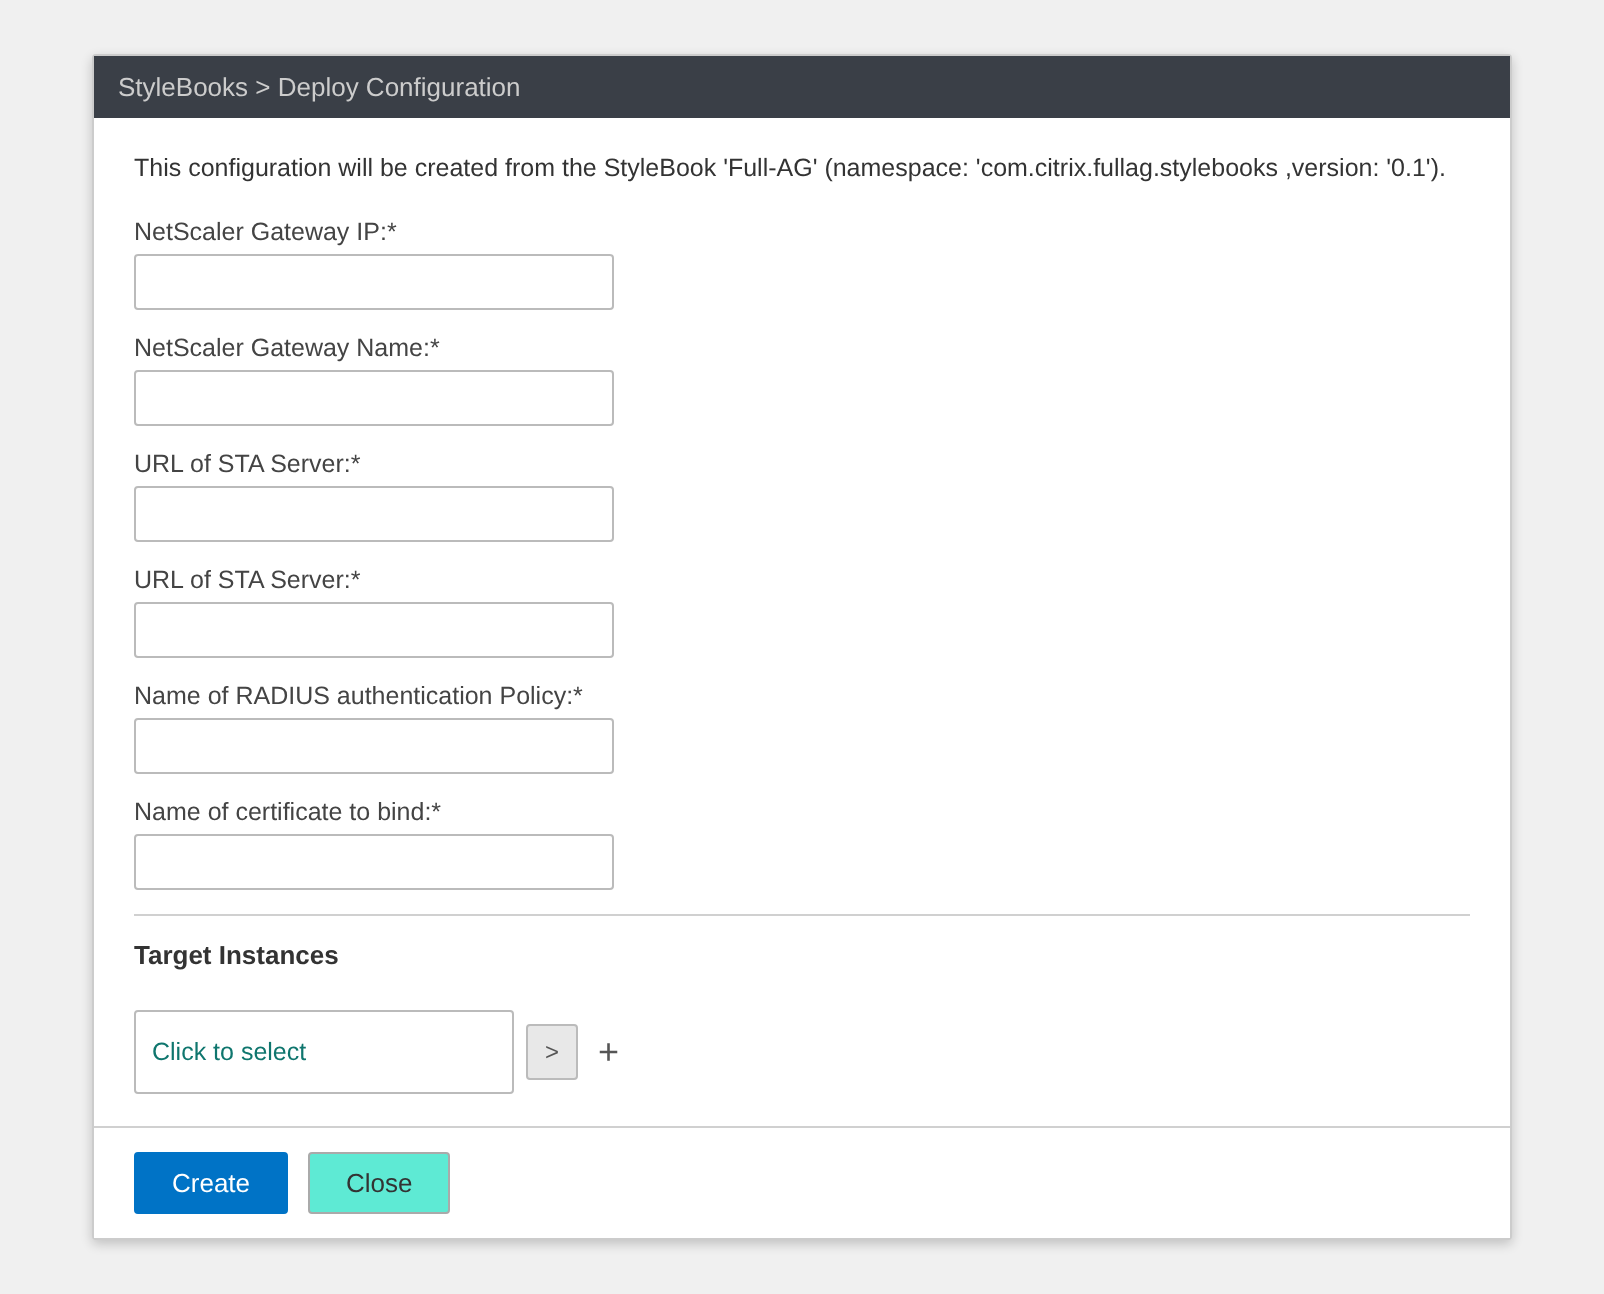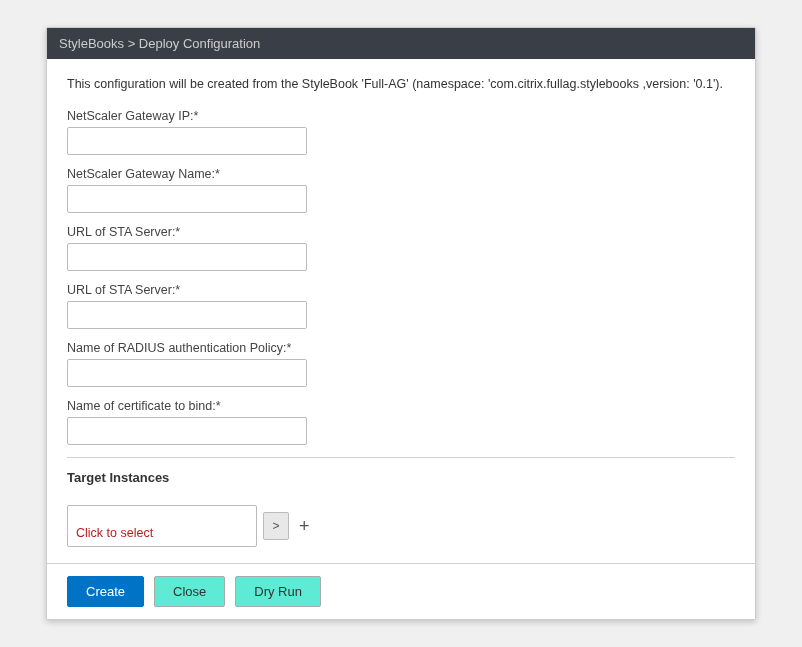--- a/index.html
+++ b/index.html
@@ -94,24 +94,25 @@
       gap: 6px;
     }
 
     .target-select-box {
       width: 190px;
       height: 28px;
       border: 1px solid #bbb;
       border-radius: 2px;
       padding: 20px 8px;
       font-size: 12.5px;
-      color: #b91c1c;
-      background: #fff;
-      cursor: pointer;
-      display: flex;
+      color: #0f766e;
+      background: #fff;
+      cursor: pointer;
+      display: flex;
+      align-items: center;
     }
 
     .arrow-btn {
       width: 26px;
       height: 28px;
       border: 1px solid #bbb;
       background: #e8e8e8;
       border-radius: 2px;
       cursor: pointer;
       display: flex;
@@ -193,15 +194,14 @@
         <button class="plus-btn">
           <span>+</span>
         </button>
       </div>
     </div>
   </div>
 
   <div class="footer">
     <button class="btn btn-primary">Create</button>
     <button class="btn btn-secondary">Close</button>
-    <button class="btn btn-secondary">Dry Run</button>
   </div>
 </div>
 
 </body></html>

